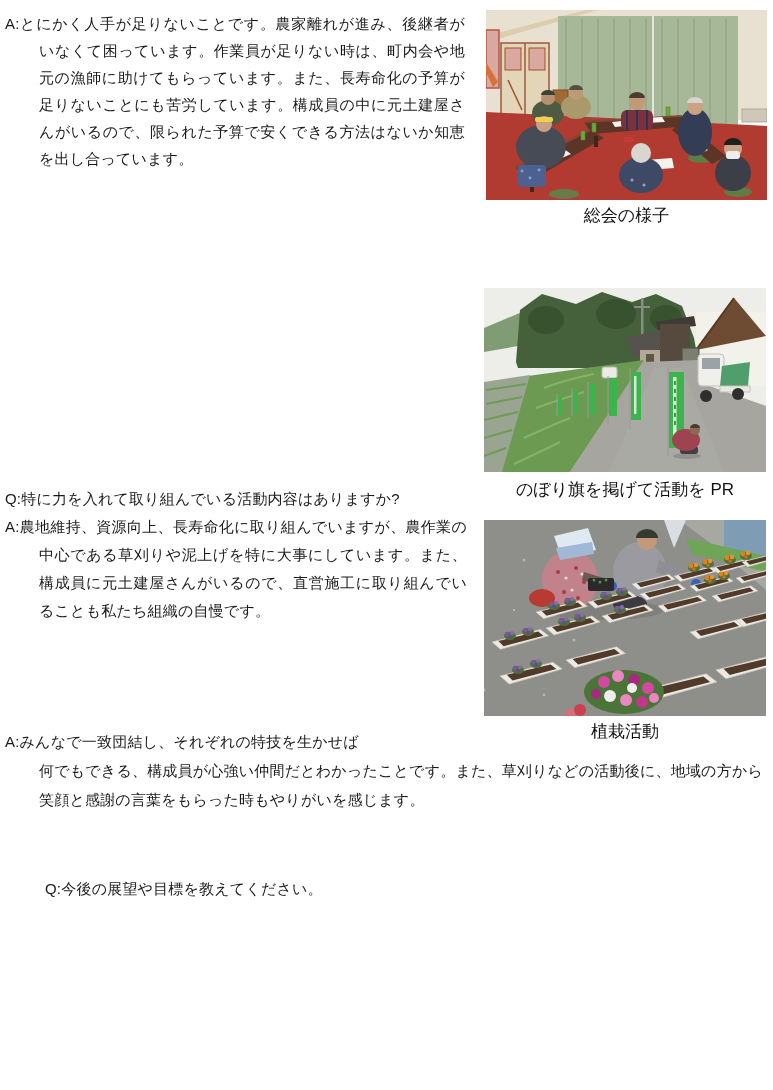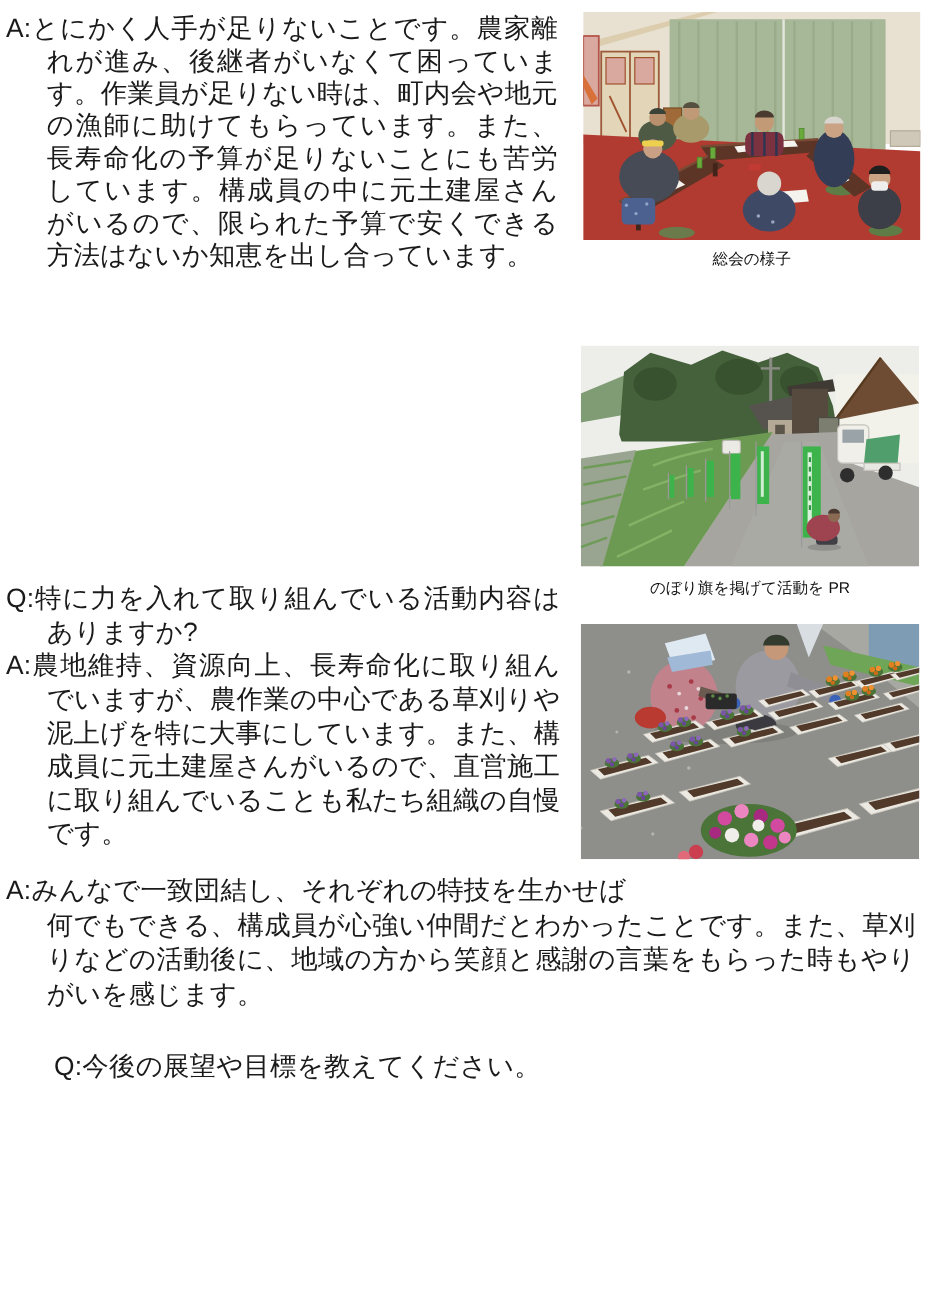--- a/index.html
+++ b/index.html
@@ -6,35 +6,35 @@
   body{
     width:773px;height:1090px;position:relative;overflow:hidden;
     background:#ffffff;
     font-family:"Liberation Sans","DejaVu Sans",sans-serif;
     color:#1a1a1a;
   }
   .page{position:absolute;inset:0;}
   .qa{position:absolute;left:5px;}
   .qa p{
     margin:0;padding-left:34px;text-indent:-34px;
-    font-size:22px;letter-spacing:0.2px;
+    font-size:15px;letter-spacing:0.2px;
     text-align:justify;white-space:pre-line;
   }
   #block1{top:10px;width:460px;}  #block1 p{line-height:27px;}
   #block2{top:245px;width:460px;} #block2 p{line-height:28px;}
   #block3{top:485px;width:462px;} #block3 p{line-height:28px;}
   #block4{top:727px;width:758px;} #block4 p{line-height:29px;}
   #block5{top:874px;width:758px;} #block5 p{line-height:29px;margin-left:40px;}
   figure{position:absolute;margin:0;}
   #fig1{left:486px;top:10px;width:281px;}
   #fig2{left:484px;top:288px;width:282px;}
   #fig3{left:484px;top:520px;width:282px;}
   figure svg{display:block;}
   figcaption{
-    text-align:center;font-size:13px;color:#111;
+    text-align:center;font-size:17px;color:#111;
     margin-top:6px;line-height:20px;
   }
   #fig2 figcaption{margin-top:8px;}
 </style>
 </head>
 <body>
 
 <div class="page">
 
   <div class="qa" id="block1">
@@ -367,15 +367,16 @@
         <circle cx="126" cy="176" r="6" fill="#f0eeea"></circle>
           <circle cx="142" cy="180" r="6" fill="#ec86c0"></circle>
         <circle cx="158" cy="182" r="6" fill="#c2368c"></circle>
           <circle cx="112" cy="174" r="5" fill="#a82a80"></circle>
         <circle cx="148" cy="168" r="5" fill="#f0eeea"></circle>
           <circle cx="170" cy="178" r="5" fill="#ec86c0"></circle>
         <circle cx="96" cy="190" r="6" fill="#cc3f50"></circle>
           <circle cx="86" cy="194" r="5" fill="#e06a7a"></circle>
       </g>
     </svg>
+    <figcaption>植栽活動</figcaption>
   </figure>
 
 </div>
 
 </body></html>

